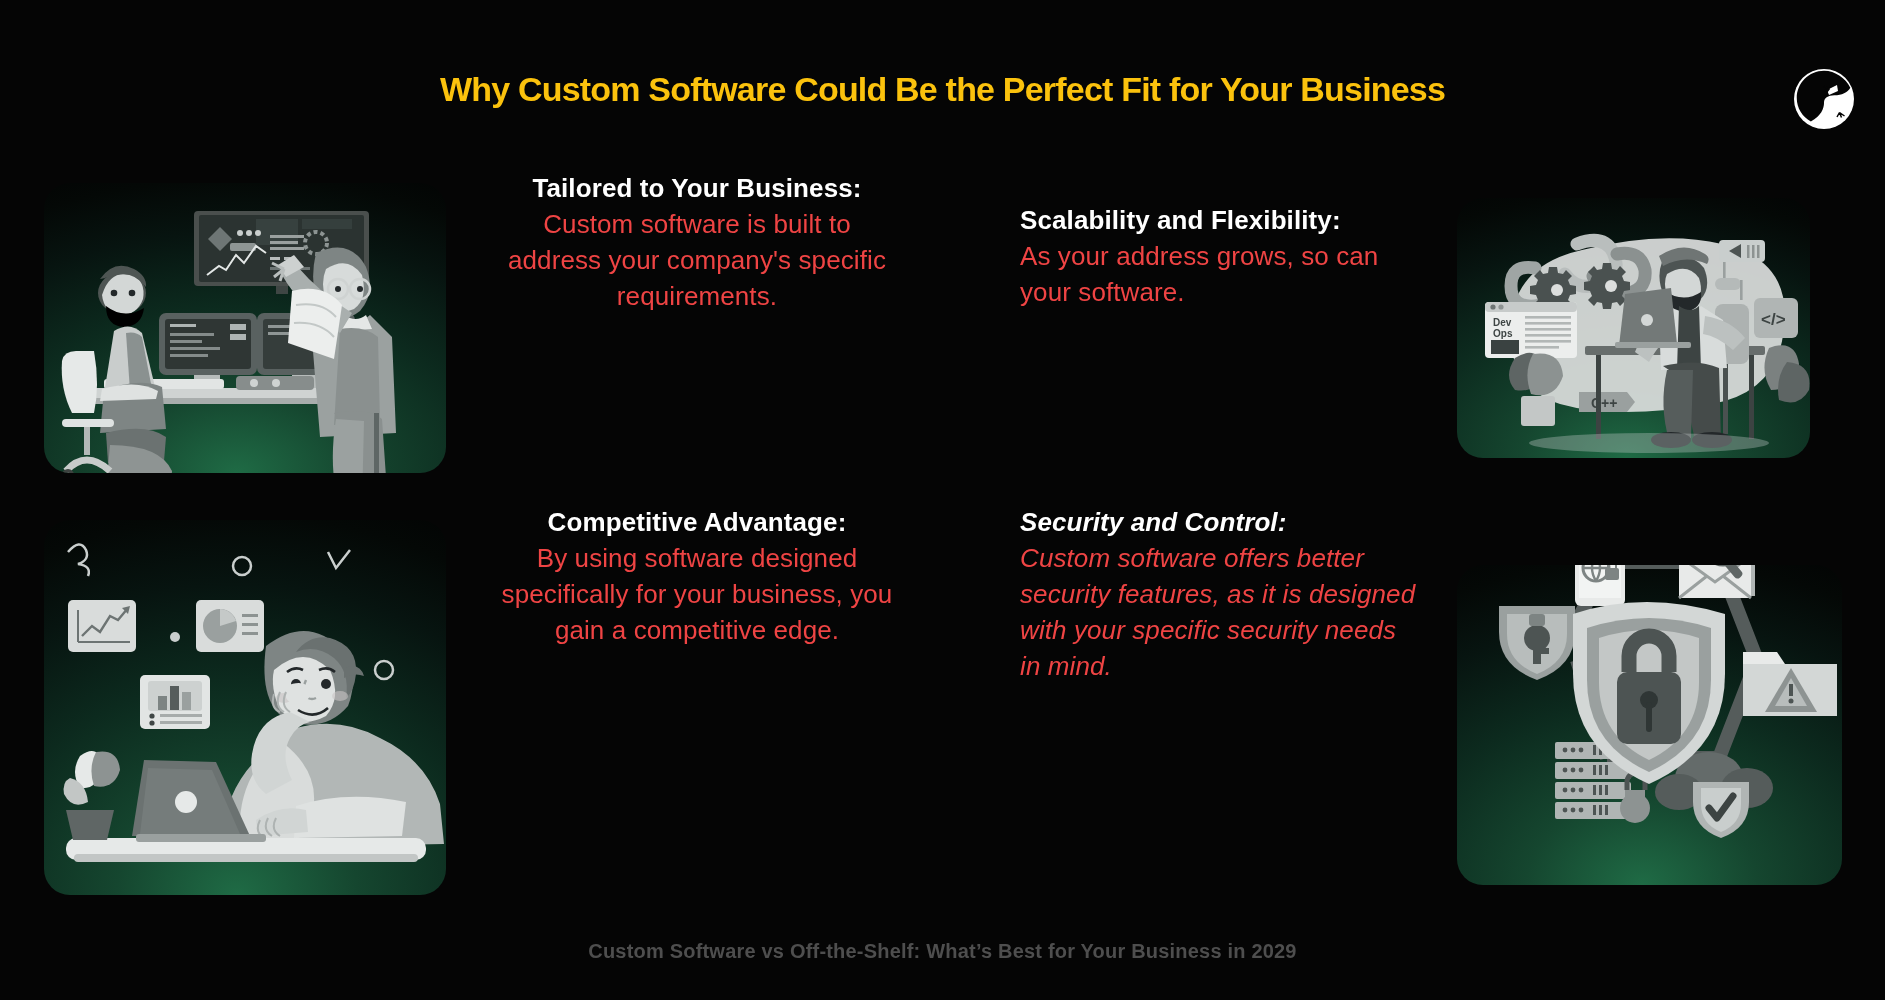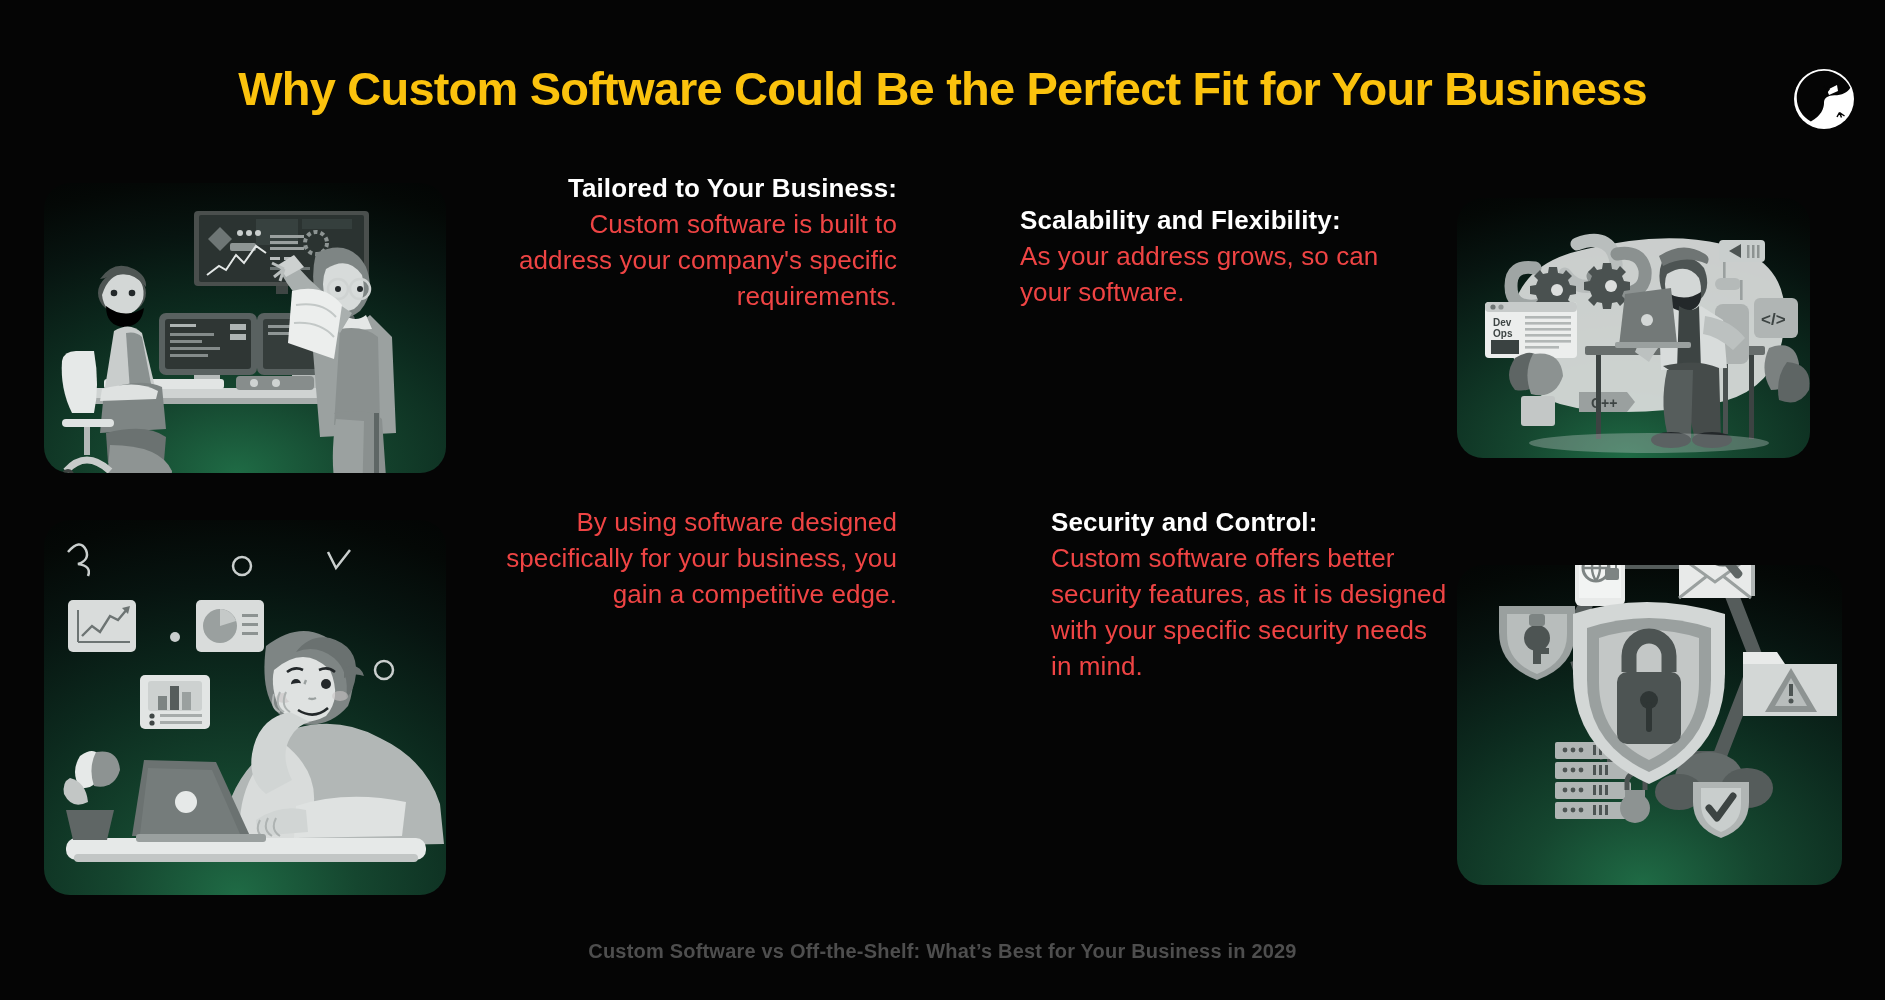--- a/index.html
+++ b/index.html
@@ -19,21 +19,21 @@
   .header {
     position: absolute;
     left: 0; top: 60px;
     width: 1885px; height: 80px;
   }
   .title {
     position: absolute;
     left: 0; top: 0;
     width: 1885px;
     text-align: center;
-    font-size: 47px;
+    font-size: 34px;
     font-weight: 800;
     letter-spacing: -0.8px;
     color: #FBC20D;
     line-height: 58px;
     white-space: nowrap;
   }
   .logo {
     position: absolute;
     right: 28px; top: 6px;
     width: 66px; height: 66px;
@@ -65,21 +65,21 @@
     line-height: 36px;
     letter-spacing: 0.1px;
   }
   .tb-body {
     font-size: 26px;
     font-weight: 400;
     color: #ef4444;
     line-height: 36px;
     letter-spacing: 0.1px;
   }
-  .align-left  { text-align: right; }
+  .align-left  { text-align: center; }
   .align-right { text-align: left; }
 
   
   .footer {
     position: absolute;
     left: 0; top: 940px;
     width: 1885px;
     text-align: center;
     font-size: 20px;
     font-weight: 700;
@@ -370,24 +370,25 @@
 
           <path d="M36 236 q20 -14 22 12 q-4 22 -22 20 q-10 -16 0 -32 Z" fill="#e6e9e8"></path>
           <path d="M52 232 q22 -4 24 18 q-6 20 -26 16 q-6 -18 2 -34 Z" fill="#8d9392"></path>
           <path d="M26 258 q16 4 18 24 q-16 8 -24 -8 q-2 -12 6 -16 Z" fill="#c2c6c5"></path>
           <path d="M22 290 h48 l-7 30 h-34 z" fill="#5f6665"></path>
         </svg>
       </div>
     </div>
 
     <div class="textblock align-left" style="left:497px; top:334px; width:400px;">
+      <div class="tb-title">Competitive Advantage:</div>
       <div class="tb-body">By using software designed specifically for your business, you gain a competitive edge.</div>
     </div>
 
-    <div class="textblock align-right" style="left:1051px; top:334px; width:400px;">
+    <div class="textblock align-right" style="left:1020px; top:334px; width:400px;font-style:italic;">
       <div class="tb-title">Security and Control:</div>
       <div class="tb-body">Custom software offers better security features, as it is designed with your specific security needs in mind.</div>
     </div>
 
     <div class="imgcard" style="left:1457px; top:395px; width:385px; height:320px;">
       <div class="art">
         <svg width="385" height="330" viewBox="0 0 385 330" style="position:absolute;left:0;top:-55px;">
 
           <path d="M120 112 L150 52 M150 52 L262 52 M262 52 L300 150 M300 150 L262 248 M262 248 L150 248 M150 248 L120 150" stroke="#555c5b" stroke-width="14" fill="none" stroke-linejoin="round"></path>
 

